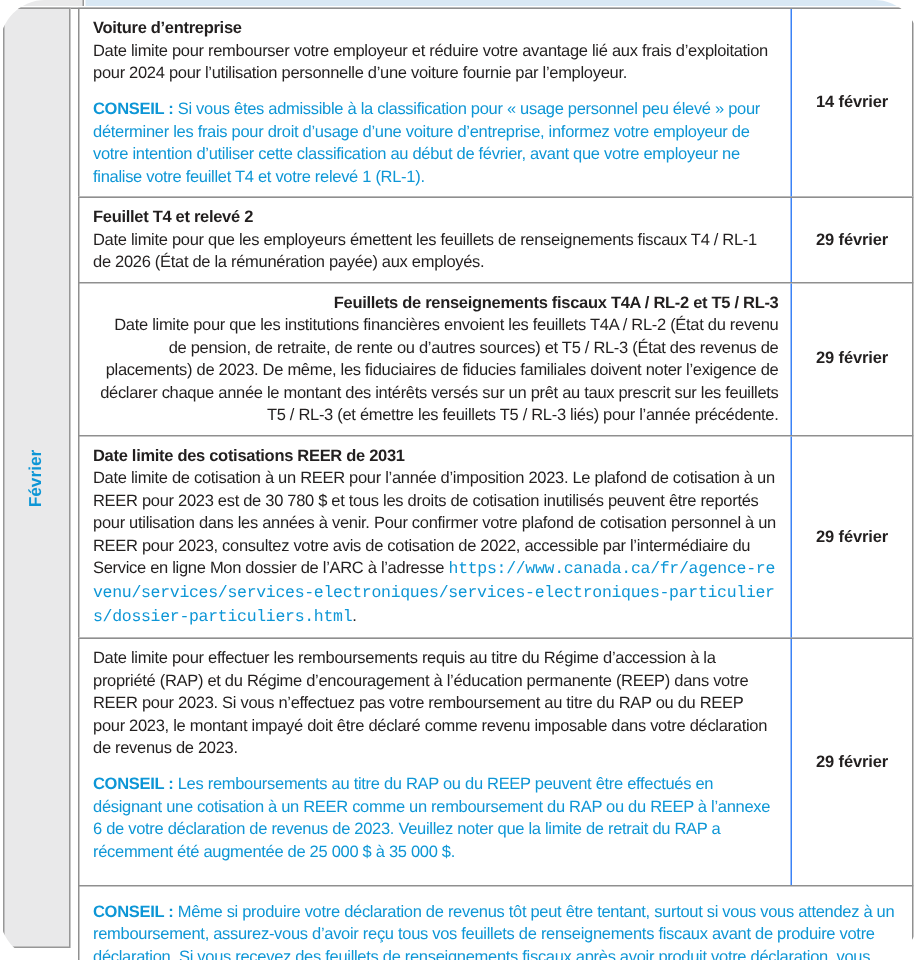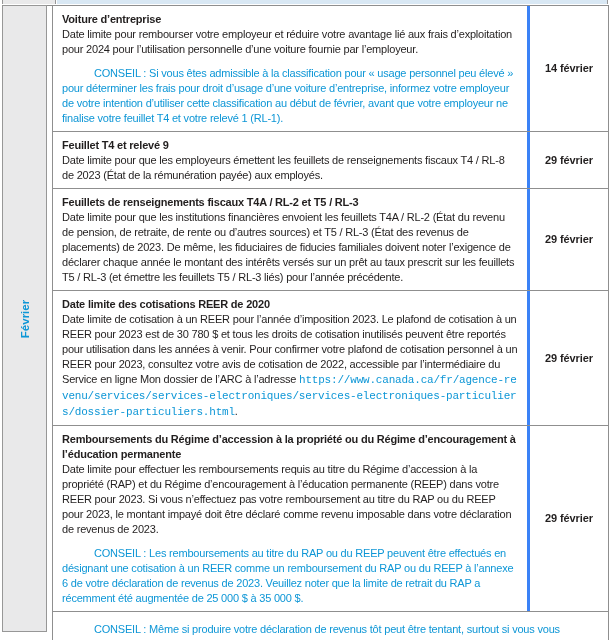--- a/index.html
+++ b/index.html
@@ -1,51 +1,51 @@
 <!DOCTYPE html>
 <html><head>
 <meta charset="utf-8">
 <style>
   html,body{margin:0;padding:0;background:#ffffff;}
   .page{
     position:relative;width:613px;height:640px;overflow:hidden;background:#ffffff;
     font-family:"Liberation Sans",sans-serif;font-size:11px;line-height:15px;
-    color:#221f1f;letter-spacing:-0.2px;
+    color:#221f1f;letter-spacing:-0.2px;border-radius:30px;
   }
   
   .strip-gray{position:absolute;left:2px;top:0;width:54px;height:4px;background:#e9e9ea;border-left:1px solid #979797;border-right:1px solid #979797;box-sizing:border-box;}
   .strip-blue{position:absolute;left:57px;top:0;width:551px;height:4px;background:#d9e8f4;border-right:1px solid #979797;box-sizing:border-box;}
   .top-line{position:absolute;left:2px;top:5px;width:607px;height:1px;background:#8b8b8b;}
   
   .month-cell{position:absolute;left:2px;top:5px;width:45px;height:627px;background:#e9e9ea;border:1px solid #979797;box-sizing:border-box;}
   .month-label{
     position:absolute;top:50%;left:50%;
     transform:translate(-50%,-50%) rotate(-90deg);
     color:#0d96d6;font-weight:bold;font-size:11.5px;white-space:nowrap;letter-spacing:0;
   }
   
   .rows{position:absolute;left:52px;top:5px;width:557px;box-sizing:border-box;}
   .row{display:flex;border:1px solid #8f8f8f;box-sizing:border-box;background:#ffffff;}
   .row + .row{margin-top:-1px;}
   .r1{min-height:115px;}
   .r2{min-height:51px;}
-  .r3{min-height:99px;}
+  .r3{min-height:99px;text-align:right;}
   .r4{min-height:115px;}
   .r5{min-height:166px;}
   .r6{min-height:86px;}
   .desc{flex:1 1 auto;padding:6px 8px 5px 9px;box-sizing:border-box;}
   .date{
-    width:81px;flex:0 0 81px;border-left:3px solid #3b82f6;box-sizing:border-box;
+    width:81px;flex:0 0 81px;border-left:1px solid #3b82f6;box-sizing:border-box;
     display:flex;align-items:center;justify-content:center;
     font-weight:bold;letter-spacing:-0.1px;
   }
   .title{font-weight:bold;margin:0;}
   .body{margin:0;}
   .conseil{margin:9px 0 0 0;color:#0d96d6;}
-  .conseil-label{font-weight:normal;margin-left:32px;}
+  .conseil-label{font-weight:bold;}
   .link{color:#0d96d6;text-decoration:none;cursor:pointer;word-break:break-all;font-family:Liberation Mono, monospace;}
   .r6 .desc{padding-top:10px;}
 </style>
 </head>
 <body>
 
 <div class="page">
 
   <div class="strip-gray"></div>
   <div class="strip-blue"></div>
@@ -61,45 +61,44 @@
       <div class="desc">
         <p class="title">Voiture d’entreprise</p>
         <p class="body">Date limite pour rembourser votre employeur et réduire votre avantage lié aux frais d’exploitation pour 2024 pour l’utilisation personnelle d’une voiture fournie par l’employeur.</p>
         <p class="conseil"><span class="conseil-label">CONSEIL :</span><span> Si vous êtes admissible à la classification pour « usage personnel peu élevé » pour déterminer les frais pour droit d’usage d’une voiture d’entreprise, informez votre employeur de votre intention d’utiliser cette classification au début de février, avant que votre employeur ne finalise votre feuillet T4 et votre relevé 1 (RL-1).</span></p>
       </div>
       <div class="date">14 février</div>
     </div>
 
     <div class="row r2">
       <div class="desc">
-        <p class="title">Feuillet T4 et relevé 9</p>
-        <p class="body">Date limite pour que les employeurs émettent les feuillets de renseignements fiscaux T4 / RL-8 de 2023 (État de la rémunération payée) aux employés.</p>
+        <p class="title">Feuillet T4 et relevé 2</p>
+        <p class="body">Date limite pour que les employeurs émettent les feuillets de renseignements fiscaux T4 / RL-1 de 2026 (État de la rémunération payée) aux employés.</p>
       </div>
       <div class="date">29 février</div>
     </div>
 
     <div class="row r3">
       <div class="desc">
         <p class="title">Feuillets de renseignements fiscaux T4A / RL-2 et T5 / RL-3</p>
         <p class="body">Date limite pour que les institutions financières envoient les feuillets T4A / RL-2 (État du revenu de pension, de retraite, de rente ou d’autres sources) et T5 / RL-3 (État des revenus de placements) de 2023. De même, les fiduciaires de fiducies familiales doivent noter l’exigence de déclarer chaque année le montant des intérêts versés sur un prêt au taux prescrit sur les feuillets T5 / RL-3 (et émettre les feuillets T5 / RL-3 liés) pour l’année précédente.</p>
       </div>
       <div class="date">29 février</div>
     </div>
 
     <div class="row r4">
       <div class="desc">
-        <p class="title">Date limite des cotisations REER de 2020</p>
+        <p class="title">Date limite des cotisations REER de 2031</p>
         <p class="body"><span>Date limite de cotisation à un REER pour l’année d’imposition 2023. Le plafond de cotisation à un REER pour 2023 est de 30 780 $ et tous les droits de cotisation inutilisés peuvent être reportés pour utilisation dans les années à venir. Pour confirmer votre plafond de cotisation personnel à un REER pour 2023, consultez votre avis de cotisation de 2022, accessible par l’intermédiaire du Service en ligne Mon dossier de l’ARC à l’adresse </span><a class="link">https://www.canada.ca/fr/agence-revenu/services/services-electroniques/services-electroniques-particuliers/dossier-particuliers.html</a><span>.</span></p>
       </div>
       <div class="date">29 février</div>
     </div>
 
     <div class="row r5">
       <div class="desc">
-        <p class="title">Remboursements du Régime d’accession à la propriété ou du Régime d’encouragement à l’éducation permanente</p>
         <p class="body">Date limite pour effectuer les remboursements requis au titre du Régime d’accession à la propriété (RAP) et du Régime d’encouragement à l’éducation permanente (REEP) dans votre REER pour 2023. Si vous n’effectuez pas votre remboursement au titre du RAP ou du REEP pour 2023, le montant impayé doit être déclaré comme revenu imposable dans votre déclaration de revenus de 2023.</p>
         <p class="conseil"><span class="conseil-label">CONSEIL :</span><span> Les remboursements au titre du RAP ou du REEP peuvent être effectués en désignant une cotisation à un REER comme un remboursement du RAP ou du REEP à l’annexe 6 de votre déclaration de revenus de 2023. Veuillez noter que la limite de retrait du RAP a récemment été augmentée de 25 000 $ à 35 000 $.</span></p>
       </div>
       <div class="date">29 février</div>
     </div>
 
     <div class="row r6">
       <div class="desc">
         <p class="conseil" style="margin-top:0"><span class="conseil-label">CONSEIL :</span><span> Même si produire votre déclaration de revenus tôt peut être tentant, surtout si vous vous attendez à un remboursement, assurez-vous d’avoir reçu tous vos feuillets de renseignements fiscaux avant de produire votre déclaration. Si vous recevez des feuillets de renseignements fiscaux après avoir produit votre déclaration, vous devrez produire une formule T1-ADJ / TP-1R pour la modifier. Vos feuillets de renseignements fiscaux et vos autres documents fiscaux sont accessibles sur le portail de votre compte en ligne de BMO.</span></p>
       </div>

